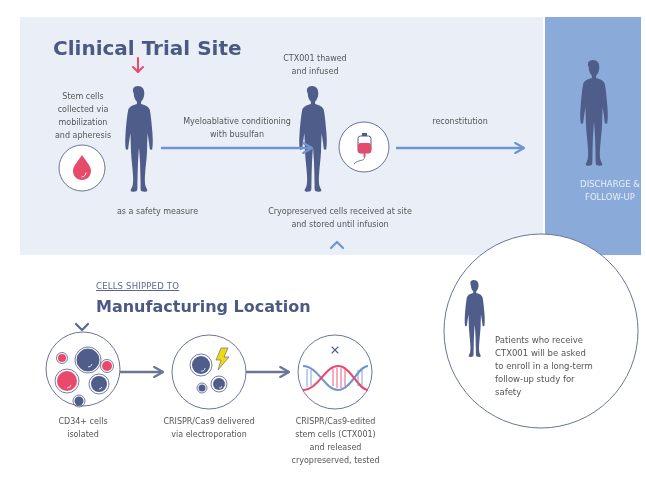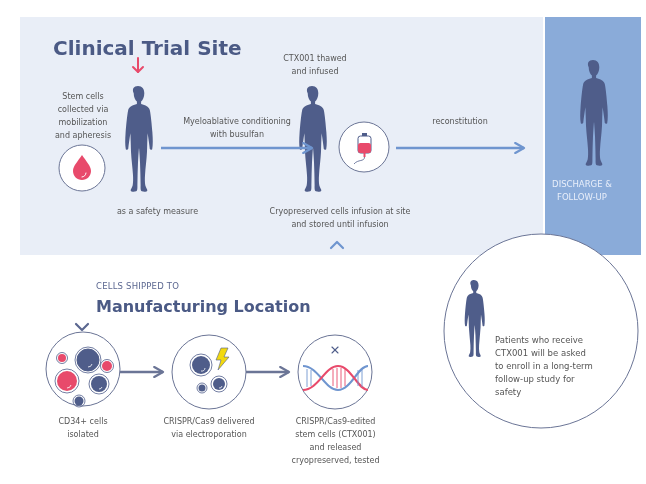--- a/index.html
+++ b/index.html
@@ -4,21 +4,21 @@
 <style>
   html, body { margin:0; padding:0; background:#ffffff; }
   body { width:646px; height:484px; position:relative; overflow:hidden;
          font-family:"DejaVu Sans", sans-serif; color:#5a5a5a; }
   .abs { position:absolute; }
   .panel-site { left:20px; top:17px; width:523px; height:238px; background:#e9eef7; }
   .panel-discharge { left:545px; top:17px; width:96px; height:238px; background:#8aabd9; }
   .title { font-weight:bold; color:#4b5a85; }
   .t-site { left:53px; top:36px; font-size:20px; }
   .t-mfg { left:96px; top:297px; font-size:16px; }
-  .t-ship { left:96px; top:281px; font-size:8.5px; color:#5b6790; letter-spacing:0.2px; }
+  .t-ship { left:96px; top:281px; font-size:8.5px; color:#5b6790; letter-spacing:0.2px;text-decoration:underline; }
   .lbl { font-size:8px; line-height:13px; text-align:center; color:#555; }
   .disc-lbl { font-size:8.5px; line-height:13px; text-align:center; color:#e8eefa; }
   .note { font-size:8.5px; line-height:13px; color:#555; }
   svg { position:absolute; left:0; top:0; }
 </style>
 </head>
 <body>
 
 <div class="abs panel-site"></div>
 <div class="abs panel-discharge"></div>
@@ -154,29 +154,29 @@
   <div>Myeloablative conditioning</div>
   <div>with busulfan</div>
 </div>
 
 <div class="abs lbl" style="left:265px; top:52px; width:100px;">
   <div>CTX001 thawed</div>
   <div>and infused</div>
 </div>
 
 <div class="abs lbl" style="left:245px; top:205px; width:190px;">
-  <div>Cryopreserved cells infusion at site</div>
+  <div>Cryopreserved cells received at site</div>
   <div>and stored until infusion</div>
 </div>
 
 <div class="abs lbl" style="left:395px; top:115px; width:130px;">
   <div>reconstitution</div>
 </div>
 
-<div class="abs disc-lbl" style="left:545px; top:178px; width:74px;">
+<div class="abs disc-lbl" style="left:545px; top:178px; width:74px;padding-left:28px;">
   <div>DISCHARGE &amp;</div>
   <div>FOLLOW-UP</div>
 </div>
 
 <div class="abs t-ship">CELLS SHIPPED TO</div>
 <div class="abs title t-mfg">Manufacturing Location</div>
 
 <div class="abs lbl" style="left:33px; top:415px; width:100px;">
   <div>CD34+ cells</div>
   <div>isolated</div>

